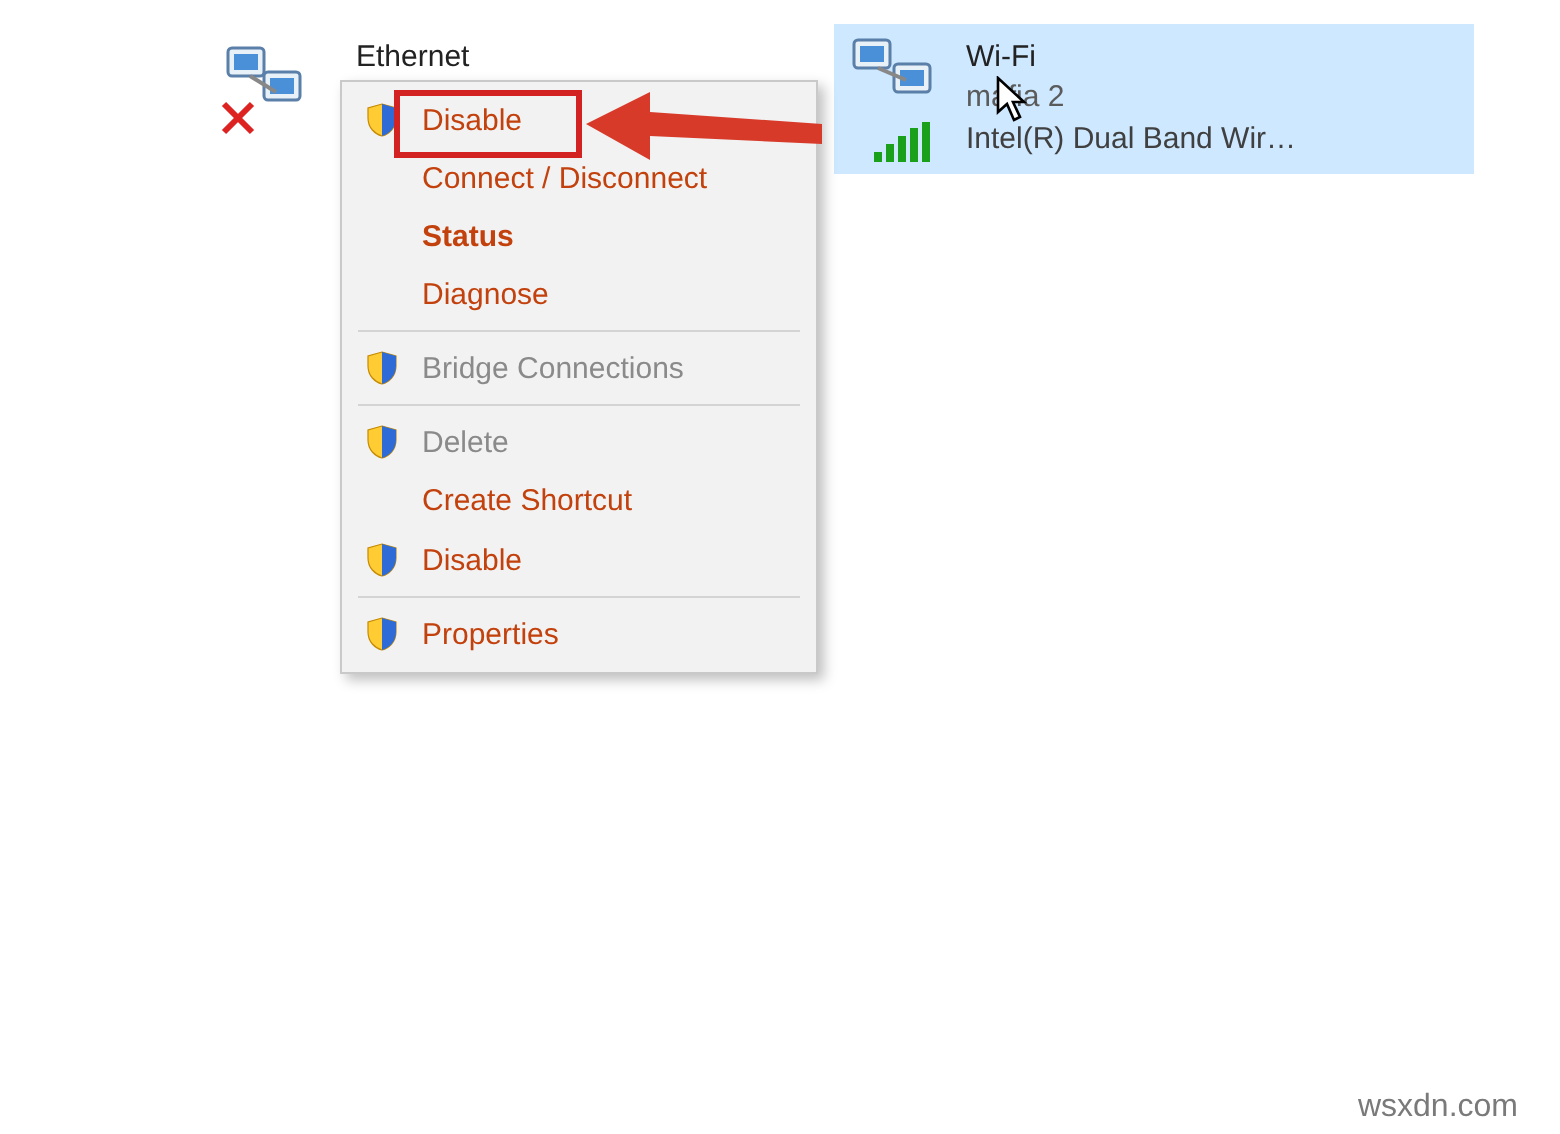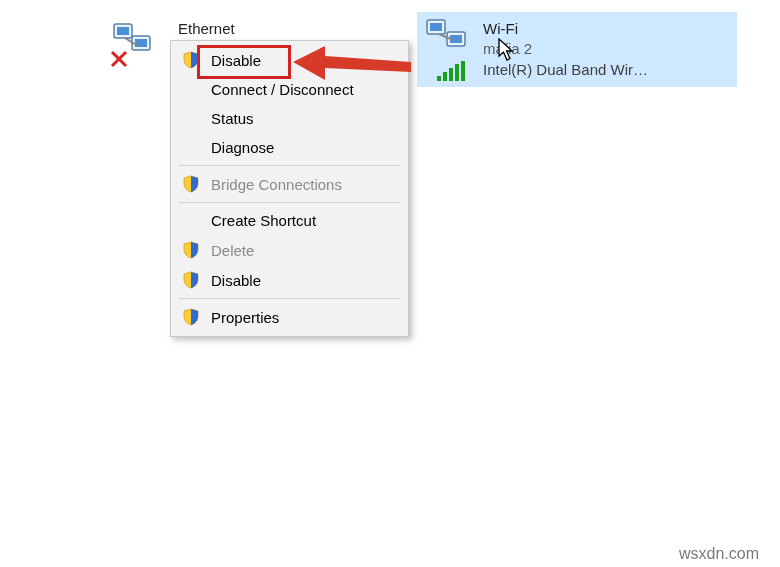--- a/index.html
+++ b/index.html
@@ -64,25 +64,25 @@
       border: 1px solid #c9c9c9;
       box-shadow: 3px 3px 6px rgba(0,0,0,0.25);
       padding: 4px 2px;
     }
     .menu-item {
       display: flex;
       align-items: center;
       gap: 10px;
       padding: 6px 10px 6px 8px;
       font-size: 15px;
-      color: #000000;
+      color: #c2410c;
       cursor: default;
     }
     .menu-item.disabled { color: #8a8a8a; text-align: center; }
-    .menu-item.bold { font-weight: 400; }
+    .menu-item.bold { font-weight: 700; }
     .menu-item .ico { width: 20px; display: flex; justify-content: center; }
     .menu-sep {
       height: 1px;
       background: #d4d4d4;
       margin: 3px 6px;
     }
     
     .highlight-box {
       position: absolute;
       left: 197px;
@@ -208,32 +208,32 @@
     <div class="menu-item disabled">
       <span class="ico">
         <svg width="18" height="18" viewBox="0 0 18 18">
             <path d="M9 1 L16 3 V8 C16 13 12.5 16 9 17 C5.5 16 2 13 2 8 V3 Z" fill="#ffcc33" stroke="#c68a00" stroke-width="0.6"></path>
             <path d="M9 1 L16 3 V8 C16 13 12.5 16 9 17 Z" fill="#2e6bd6"></path>
           </svg>
       </span>
       <span>Bridge Connections</span>
     </div>
     <div class="menu-sep"></div>
+    <div class="menu-item disabled">
+      <span class="ico">
+        <svg width="18" height="18" viewBox="0 0 18 18">
+            <path d="M9 1 L16 3 V8 C16 13 12.5 16 9 17 C5.5 16 2 13 2 8 V3 Z" fill="#ffcc33" stroke="#c68a00" stroke-width="0.6"></path>
+            <path d="M9 1 L16 3 V8 C16 13 12.5 16 9 17 Z" fill="#2e6bd6"></path>
+          </svg>
+      </span>
+      <span>Delete</span>
+    </div>
     <div class="menu-item">
       <span class="ico"></span>
       <span>Create Shortcut</span>
-    </div>
-    <div class="menu-item disabled">
-      <span class="ico">
-        <svg width="18" height="18" viewBox="0 0 18 18">
-            <path d="M9 1 L16 3 V8 C16 13 12.5 16 9 17 C5.5 16 2 13 2 8 V3 Z" fill="#ffcc33" stroke="#c68a00" stroke-width="0.6"></path>
-            <path d="M9 1 L16 3 V8 C16 13 12.5 16 9 17 Z" fill="#2e6bd6"></path>
-          </svg>
-      </span>
-      <span>Delete</span>
     </div>
     <div class="menu-item">
       <span class="ico">
         <svg width="18" height="18" viewBox="0 0 18 18">
             <path d="M9 1 L16 3 V8 C16 13 12.5 16 9 17 C5.5 16 2 13 2 8 V3 Z" fill="#ffcc33" stroke="#c68a00" stroke-width="0.6"></path>
             <path d="M9 1 L16 3 V8 C16 13 12.5 16 9 17 Z" fill="#2e6bd6"></path>
           </svg>
       </span>
       <span>Disable</span>
     </div>

